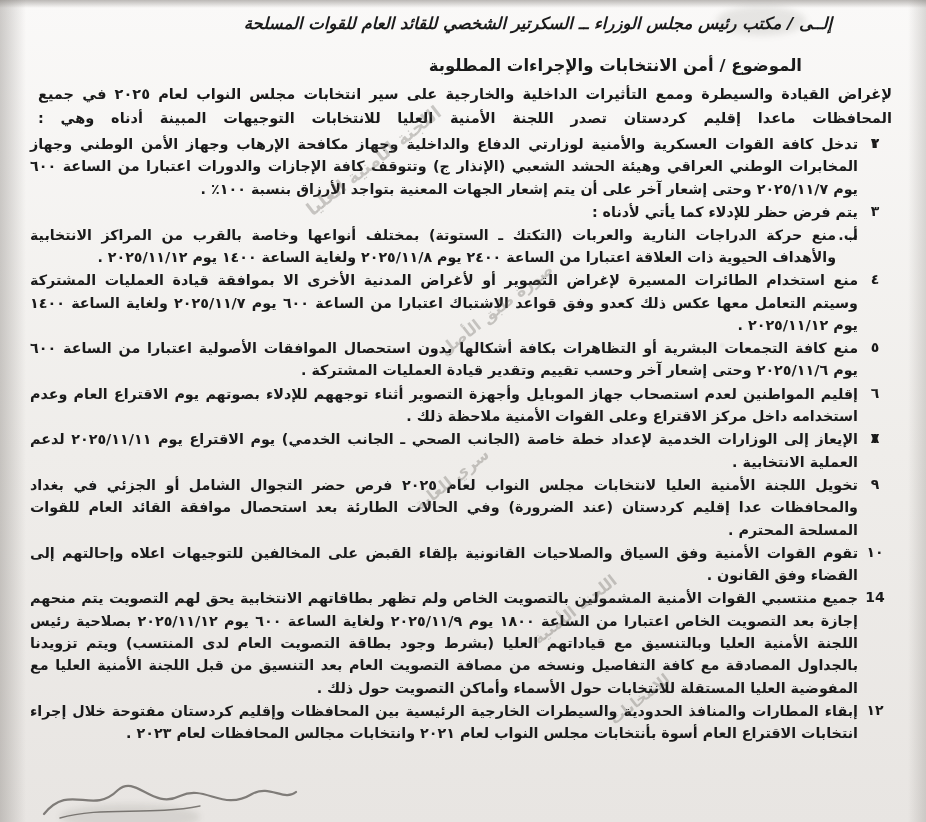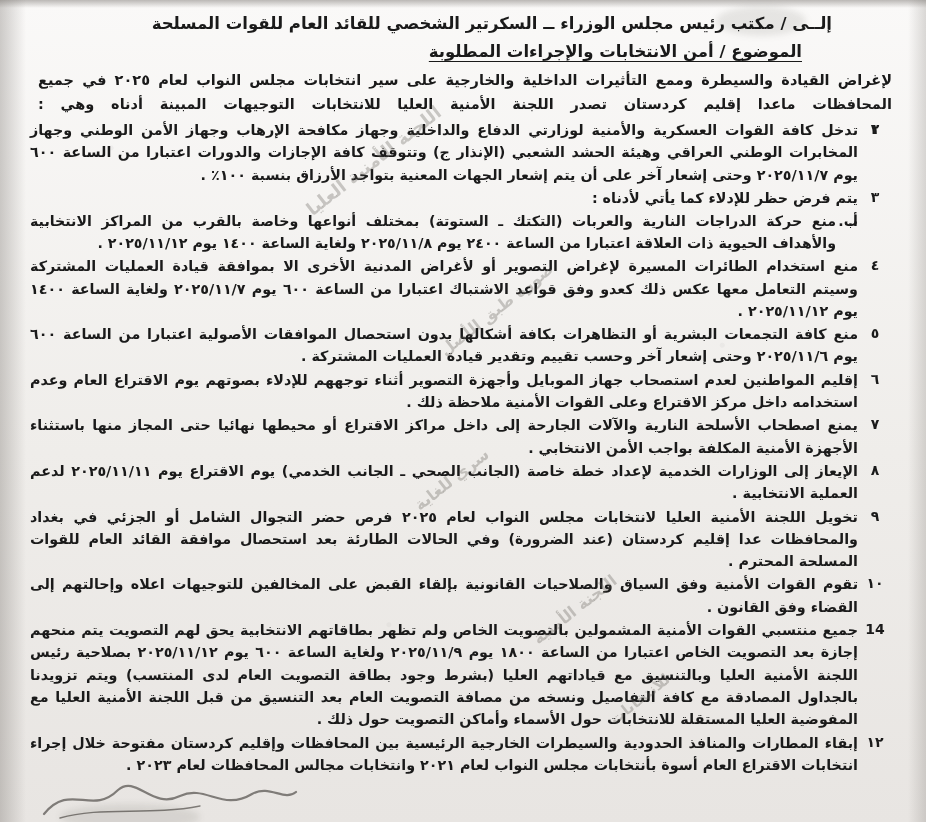--- a/index.html
+++ b/index.html
@@ -59,28 +59,28 @@
   .header-block {
     margin: 2px 0 2px 0;
     padding-right: 60px;
   }
   .line-to {
     font-size: 16.5px;
     font-weight: bold;
     letter-spacing: 0.2px;
     line-height: 1.5;
     white-space: nowrap;
+    font-style: italic;
   }
   .line-subject {
     font-size: 16.5px;
     font-weight: bold;
     line-height: 1.6;
-    margin-top: 2px;
+    margin-top: 16px;
     padding-right: 30px;
-    text-decoration: underline;
     text-underline-offset: 4px;
   }
 
   .preamble {
     font-size: 14.5px;
     line-height: 1.62;
     margin: 4px 0 3px 8px;
     font-weight: 600;
     text-align: justify;
     text-align-last: justify;
@@ -223,21 +223,20 @@
         <span>منع كافة التجمعات البشرية أو التظاهرات بكافة أشكالها بدون استحصال الموافقات الأصولية اعتبارا من الساعة ٦٠٠ يوم ٢٠٢٥/١١/٦ وحتى إشعار آخر وحسب تقييم وتقدير قيادة العمليات المشتركة .</span>
       </li>
 
       <li>
         <span class="num">٦</span>
         <span>إقليم المواطنين لعدم استصحاب جهاز الموبايل وأجهزة التصوير أثناء توجههم للإدلاء بصوتهم يوم الاقتراع العام وعدم استخدامه داخل مركز الاقتراع وعلى القوات الأمنية ملاحظة ذلك .</span>
       </li>
 
       <li>
         <span class="num">٧</span>
-        <span>يمنع اصطحاب الأسلحة النارية والآلات الجارحة إلى داخل مراكز الاقتراع أو محيطها نهائيا حتى المجاز منها باستثناء الأجهزة الأمنية المكلفة بواجب الأمن الانتخابي .</span>
       </li>
 
       <li>
         <span class="num">٨</span>
         <span>الإيعاز إلى الوزارات الخدمية لإعداد خطة خاصة (الجانب الصحي ـ الجانب الخدمي) يوم الاقتراع يوم ٢٠٢٥/١١/١١ لدعم العملية الانتخابية .</span>
       </li>
 
       <li>
         <span class="num">٩</span>
         <span>تخويل اللجنة الأمنية العليا لانتخابات مجلس النواب لعام ٢٠٢٥ فرص حضر التجوال الشامل أو الجزئي في بغداد والمحافظات عدا إقليم كردستان (عند الضرورة) وفي الحالات الطارئة بعد استحصال موافقة القائد العام للقوات المسلحة المحترم .</span>

